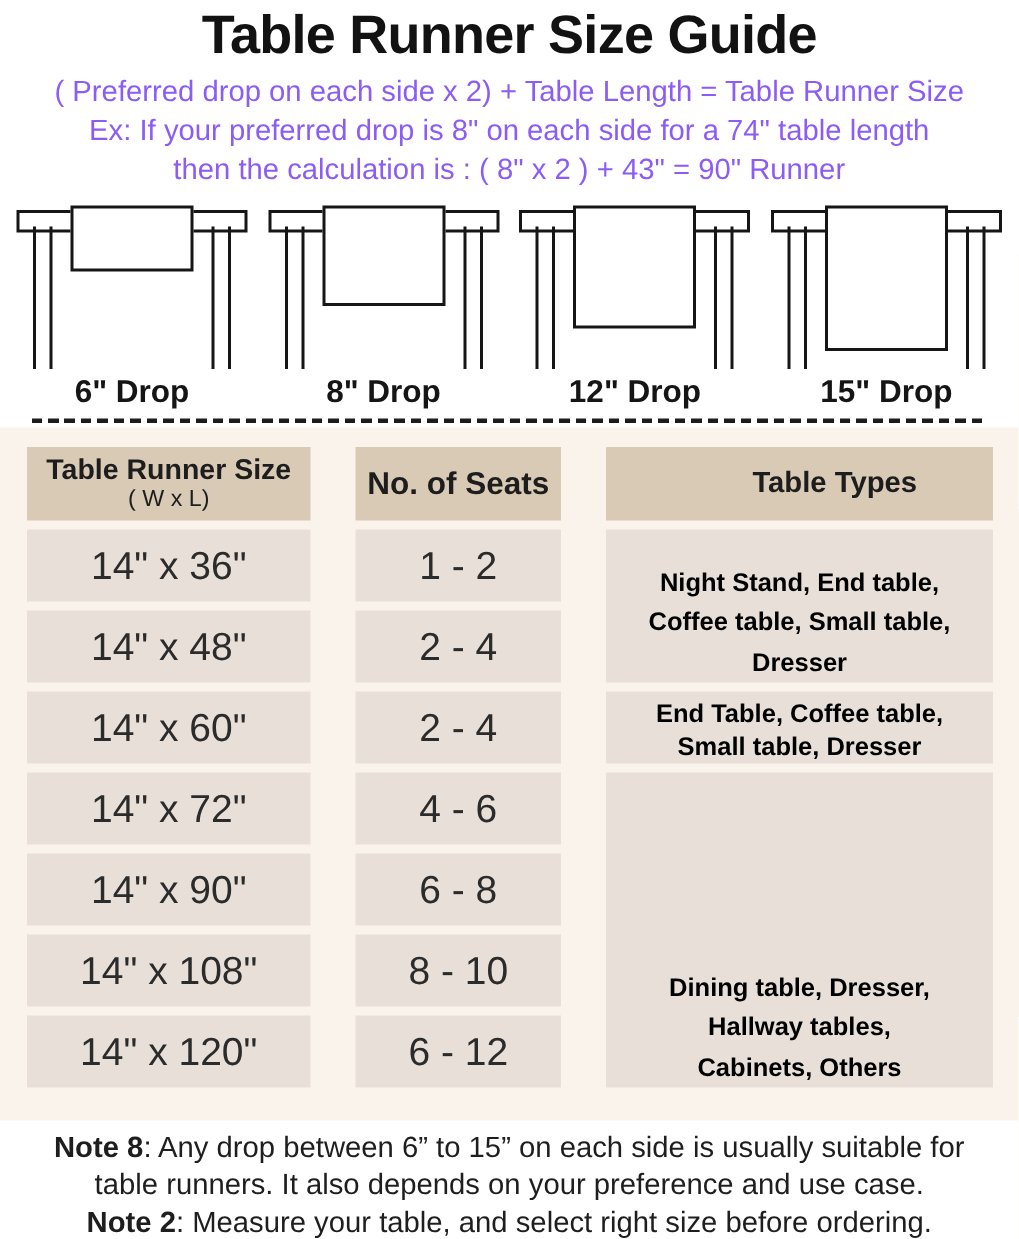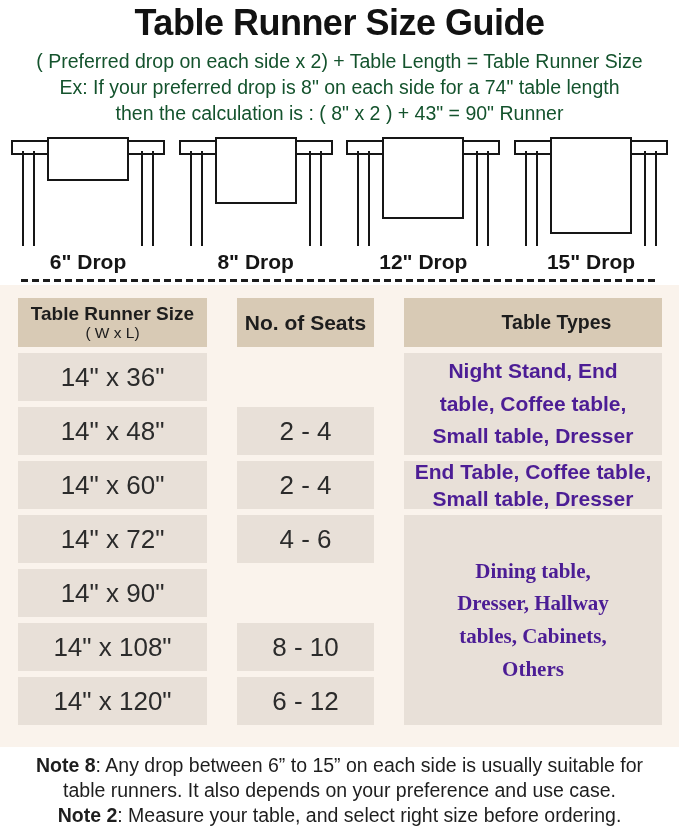--- a/index.html
+++ b/index.html
@@ -1,21 +1,21 @@
 <!DOCTYPE html>
 <html><head>
 <meta charset="utf-8">
 <style>
   html,body{margin:0;padding:0;width:679px;height:826px;overflow:hidden;background:#ffffff;}
   body{font-family:"Liberation Sans","DejaVu Sans",sans-serif;color:#1f1f1f;}
   .page{width:679px;height:826px;position:relative;}
 
   
   .title{margin:2px 0 4px 0;text-align:center;font-size:36px;font-weight:700;color:#121212;letter-spacing:-0.5px;}
-  .sub{margin:0;text-align:center;font-size:19.5px;line-height:26px;color:#14532d;}
+  .sub{margin:0;text-align:center;font-size:19.5px;line-height:26px;color:#8b5cf6;}
 
   
   .diagrams{display:flex;justify-content:space-between;padding:10px 8px 0 8px;}
   .diagram{width:160px;}
   .illo{position:relative;width:154px;height:110px;margin:0 auto;}
   .tabletop{position:absolute;top:4px;left:0;right:0;height:11px;background:#fff;border:2.5px solid #161616;}
   .leg{position:absolute;top:15px;bottom:0;width:9px;border-left:2.5px solid #161616;border-right:2.5px solid #161616;}
   .leg-l{left:11px;}
   .leg-r{right:11px;}
   .runner{position:absolute;top:1px;left:50%;transform:translateX(-50%);width:78px;background:#fff;border:2.5px solid #161616;}
@@ -31,30 +31,30 @@
   
   .table-section{margin-top:3px;background:#faf3ec;padding:13px 16px 22px 18px;}
   .grid{display:grid;grid-template-columns:189px 137px 258px;grid-template-rows:49px repeat(7,48px);gap:6px 30px;}
   .hdr{background:#d8cab5;display:flex;flex-direction:column;align-items:center;justify-content:center;text-align:center;color:#1d1d1d;}
   .hdr-main{font-size:19px;font-weight:700;line-height:21px;}
   .hdr-sub{font-size:15.5px;line-height:18px;}
   .hdr-seats{font-size:21px;font-weight:700;}
   .hdr-types{font-size:19.5px;font-weight:700;padding-left:47px;}
   .cell{background:#e8e0d8;display:flex;align-items:center;justify-content:center;text-align:center;color:#2b2b2b;}
   .c-val{font-size:26px;}
-  .c-types{font-size:21px;font-weight:700;line-height:1.55;color:#4c1d95;}
+  .c-types{font-size:17px;font-weight:700;line-height:1.55;color:#000000;align-items:flex-end;}
   .c-types .tw{display:block;}
   .tw210{max-width:210px;}
   .tw240{max-width:240px;line-height:1.3;}
   .tw180{max-width:180px;}
   .gc1{grid-column:1;} .gc2{grid-column:2;} .gc3{grid-column:3;}
   .gr1{grid-row:1;} .gr2{grid-row:2;} .gr3{grid-row:3;} .gr4{grid-row:4;}
   .gr5{grid-row:5;} .gr6{grid-row:6;} .gr7{grid-row:7;} .gr8{grid-row:8;}
   .span2{grid-row:2 / 4;}
-  .span4{grid-row:5 / 9;font-family:Liberation Serif, serif;}
+  .span4{grid-row:5 / 9;}
 
   
   .notes{margin-top:6px;text-align:center;font-size:19.5px;line-height:25px;color:#1e1e1e;}
   .notes p{margin:0;}
   .notes b{font-weight:700;}
 </style>
 </head>
 <body>
 
 <div class="page">
@@ -114,40 +114,42 @@
     <div class="grid">
 
       <div class="hdr hdr-seats gc2 gr1">No. of Seats</div>
       <div class="hdr gc1 gr1">
         <div class="hdr-main">Table Runner Size</div>
         <div class="hdr-sub">( W x L)</div>
       </div>
       <div class="hdr hdr-types gc3 gr1">Table Types</div>
 
       <div class="cell c-val gc1 gr2">14" x 36"</div>
+      <div class="cell c-val gc2 gr2">1 - 2</div>
       <div class="cell c-types gc3 span2">
         <span class="tw tw210">Night Stand, End table, Coffee table, Small table, Dresser</span>
       </div>
 
       <div class="cell c-val gc1 gr3">14" x 48"</div>
       <div class="cell c-val gc2 gr3">2 - 4</div>
 
       <div class="cell c-val gc1 gr4">14" x 60"</div>
       <div class="cell c-val gc2 gr4">2 - 4</div>
       <div class="cell c-types gc3 gr4">
         <span class="tw tw240">End Table, Coffee table, Small table, Dresser</span>
       </div>
 
       <div class="cell c-val gc1 gr5">14" x 72"</div>
       <div class="cell c-val gc2 gr5">4 - 6</div>
       <div class="cell c-types gc3 span4">
         <span class="tw tw180">Dining table, Dresser, Hallway tables, Cabinets, Others</span>
       </div>
 
       <div class="cell c-val gc1 gr6">14" x 90"</div>
+      <div class="cell c-val gc2 gr6">6 - 8</div>
 
       <div class="cell c-val gc1 gr7">14" x 108"</div>
       <div class="cell c-val gc2 gr7">8 - 10</div>
 
       <div class="cell c-val gc1 gr8">14" x 120"</div>
       <div class="cell c-val gc2 gr8">6 - 12</div>
 
     </div>
   </div>
 

